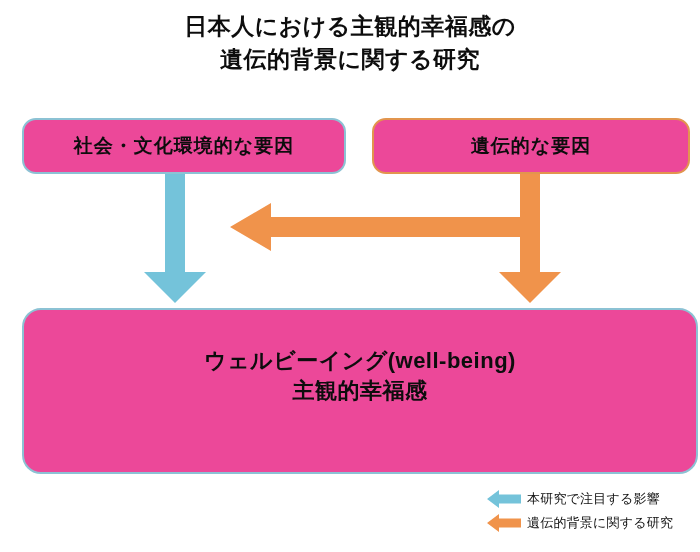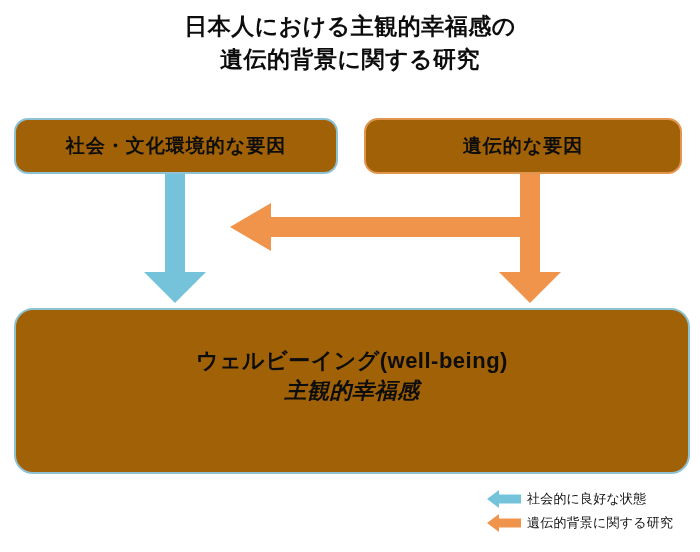--- a/index.html
+++ b/index.html
@@ -32,29 +32,30 @@
     line-height: 1.42;
     letter-spacing: 0.5px;
     color: #0d0d0d;
   }
   #title .line { display: block; white-space: nowrap; }
 
   
   .node {
     position: absolute;
     box-sizing: border-box;
-    background: #a16207;
+    background: #ec4899;
     border-style: solid;
     border-width: 2px;
     border-radius: 14px;
     display: flex;
     flex-direction: column;
     align-items: center;
     justify-content: center;
     text-align: center;
+    margin-left: 8px;
   }
   #box-social {
     left: 14px;  top: 118px;
     width: 324px; height: 56px;
     border-color: #8cc2d4;
   }
   #box-genetic {
     left: 364px; top: 118px;
     width: 318px; height: 56px;
     border-color: #e2954e;
@@ -72,21 +73,21 @@
     font-weight: bold;
     letter-spacing: 1px;
     line-height: 1.3;
     color: #0d0d0d;
   }
   #box-wellbeing .node-label {
     font-size: 22px;
     letter-spacing: 0.5px;
     line-height: 1.35;
   }
-  #box-wellbeing .node-label .l2 { display: block; font-style: italic; }
+  #box-wellbeing .node-label .l2 { display: block; }
   .node-sub {
     margin-top: 20px;
     font-size: 15px;
     font-weight: normal;
     letter-spacing: 0.5px;
     color: #1a1a1a;
   }
 
   
   #arrows {
@@ -164,21 +165,21 @@
       <span class="l2">主観的幸福感</span>
     </div>
   </div>
 
   <div id="legend">
 
     <div class="legend-row">
       <svg class="legend-arrow" viewBox="0 0 34 20" xmlns="http://www.w3.org/2000/svg">
         <polygon fill="#74c3da" points="0,10 12,1 12,5.5 34,5.5 34,14.5 12,14.5 12,19"></polygon>
       </svg>
-      <span class="legend-text">社会的に良好な状態</span>
+      <span class="legend-text">本研究で注目する影響</span>
     </div>
 
     <div class="legend-row">
       <svg class="legend-arrow" viewBox="0 0 34 20" xmlns="http://www.w3.org/2000/svg">
         <polygon fill="#f0934b" points="0,10 12,1 12,5.5 34,5.5 34,14.5 12,14.5 12,19"></polygon>
       </svg>
       <span class="legend-text">遺伝的背景に関する研究</span>
     </div>
 
   </div>

